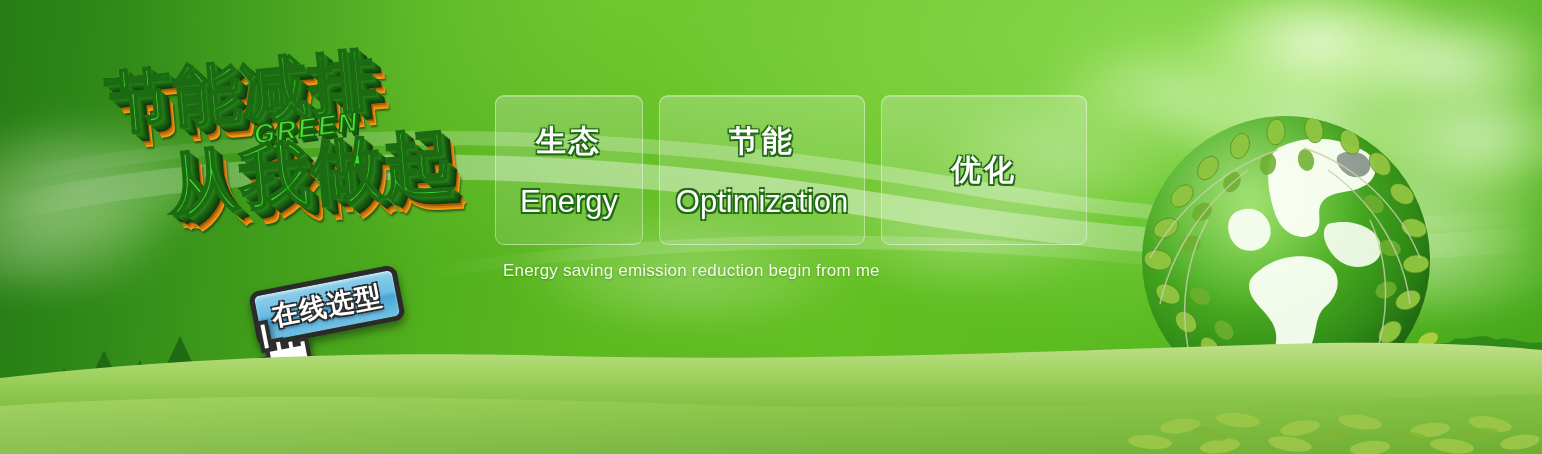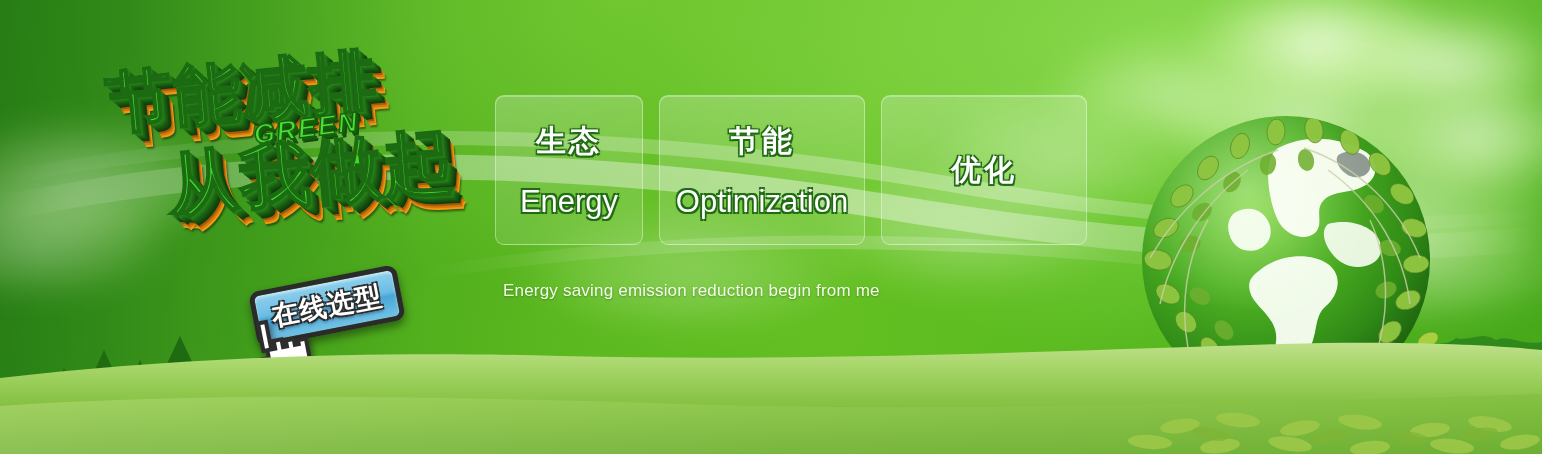--- a/index.html
+++ b/index.html
@@ -168,21 +168,20 @@
   }
 
   
   .tagline{
     position:absolute; left:503px; top:261px;
     font-size:17px;
     color:#f4fbe8;
     letter-spacing:.2px;
     text-shadow:0 1px 2px rgba(30,90,15,.45);
     white-space:nowrap;
-    margin-top:20px;
   }
 
   
   .globe-wrap{
     position:absolute; left:1128px; top:108px;
     width:322px; height:322px;
   }
 </style>
 </head>
 <body>

